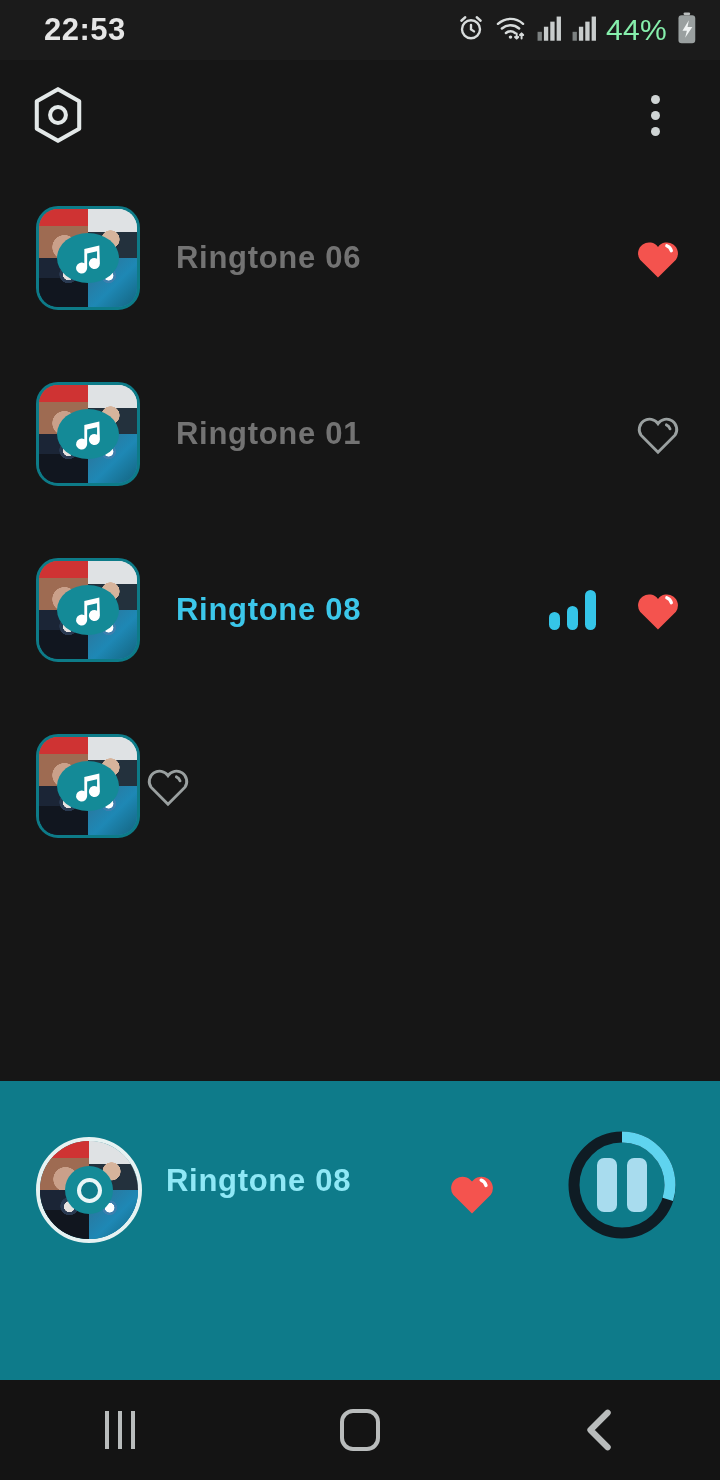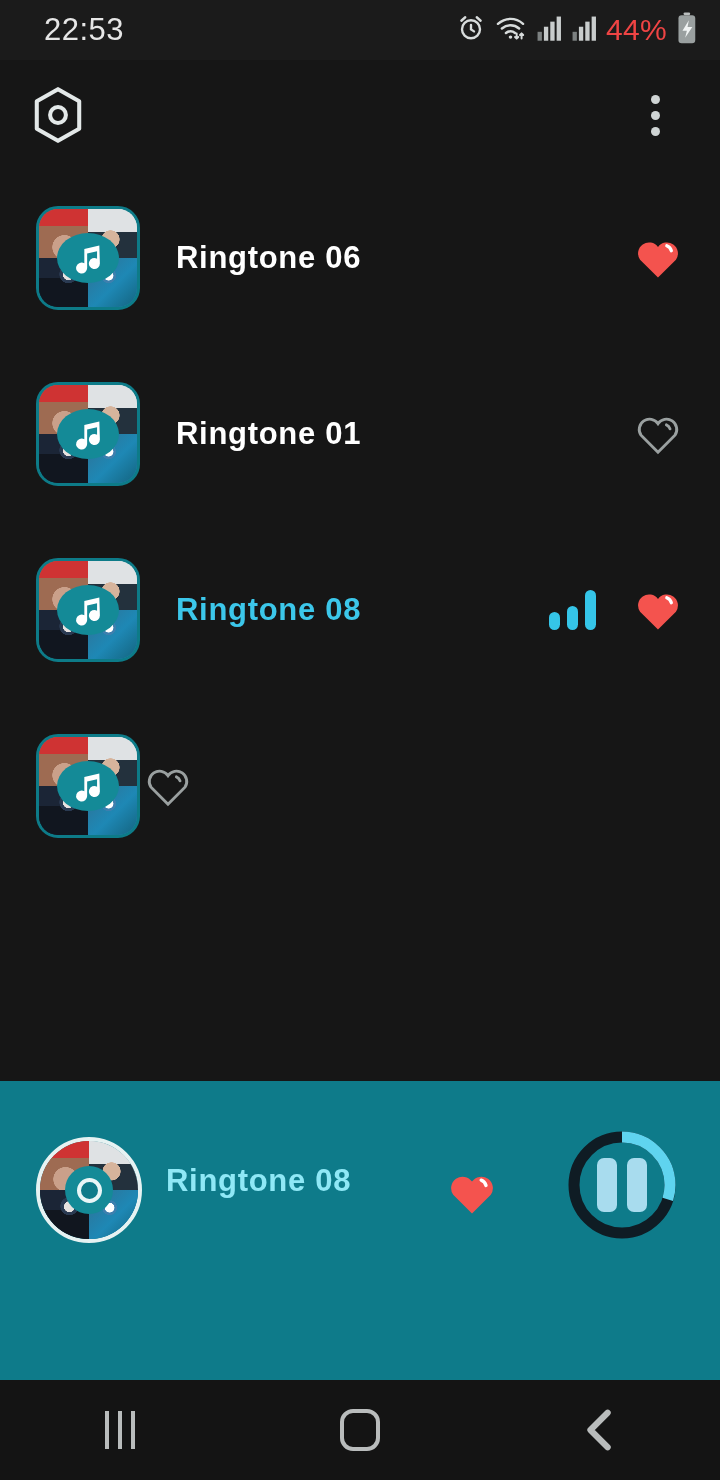--- a/index.html
+++ b/index.html
@@ -11,24 +11,24 @@
   }
   .phone{ position:relative; width:720px; height:1480px; background:#161616; }
 
   
   .statusbar{
     position:absolute; top:0; left:0; width:720px; height:60px;
     background:#1b1b1b; display:flex; align-items:center;
     padding:0 22px 0 44px;
   }
   .status-time{
-    color:#e6e6e6; font-size:31px; letter-spacing:.5px; font-weight:400;
+    color:#e6e6e6; font-size:31px; letter-spacing:.5px; font-weight:700;
   }
   .status-right{ margin-left:auto; display:flex; align-items:center; gap:9px; }
-  .status-pct{ color:#ef4444; font-size:30px; font-weight:500; letter-spacing:.3px; }
+  .status-pct{ color:#86efac; font-size:30px; font-weight:500; letter-spacing:.3px; }
 
   
   .appbar{
     position:absolute; top:60px; left:0; width:720px; height:110px;
     display:flex; align-items:center; justify-content:space-between;
     padding:0 42px 0 30px; background:#161616;
   }
   .logo-btn{ width:56px; height:56px; display:flex; align-items:center; justify-content:center; }
   .kebab{ width:46px; height:56px; display:flex; flex-direction:column;
           align-items:center; justify-content:center; gap:7px; }
@@ -68,21 +68,21 @@
       linear-gradient(135deg,#2f6f93 0%, #1e88b5 55%, #14647f 100%),
       #1e88b5; }
   .thumb-note{
     position:absolute; left:50%; top:50%; transform:translate(-50%,-50%);
     width:62px; height:50px; border-radius:50%; background:#148a97;
     display:flex; align-items:center; justify-content:center;
   }
   .thumb-note svg{ width:34px; height:34px; }
 
   .row-title{
-    margin-left:36px; font-size:31px; font-weight:bold; color:#ffffff;
+    margin-left:36px; font-size:31px; font-weight:bold; color:#737373;
     letter-spacing:.7px; flex:1 1 auto; white-space:nowrap;
   }
   .row.playing .row-title{ color:#3cc7ea; }
 
   .eq{ display:flex; align-items:flex-end; gap:7px; height:40px; margin-right:34px; }
   .eq b{ display:block; width:11px; border-radius:6px; background:#35c5e8; }
   .eq b:nth-child(1){ height:18px; }
   .eq b:nth-child(2){ height:24px; }
   .eq b:nth-child(3){ height:40px; }
 

